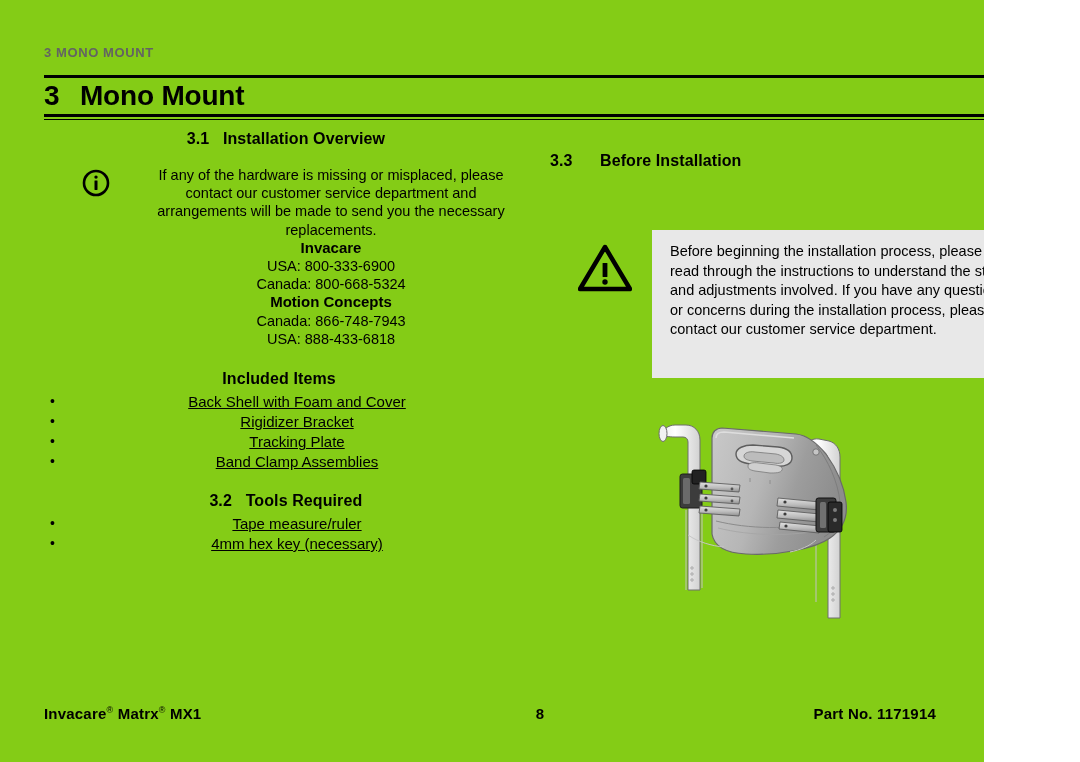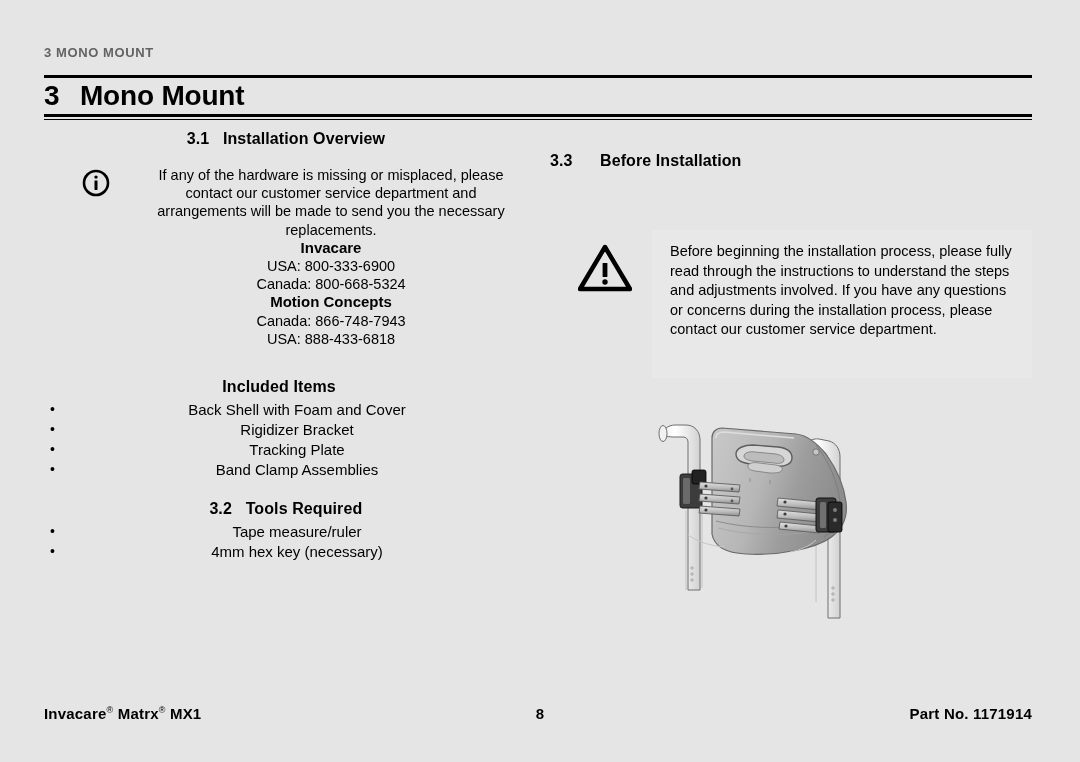--- a/index.html
+++ b/index.html
@@ -6,23 +6,23 @@
     margin: 0;
     padding: 0;
     background: #ffffff;
   }
   body {
     font-family: "Liberation Sans", sans-serif;
     color: #000000;
   }
   #page {
     position: relative;
-    width: 1080px;
+    width: 984px;
     height: 762px;
-    background: #e5e5e5;
+    background: #84cc16;
     overflow: hidden;
   }
 
   
   .running-header {
     position: absolute;
     left: 44px;
     top: 45px;
     font-size: 13px;
     font-weight: bold;
@@ -130,20 +130,21 @@
     font-size: 14.5px;
   }
 
   
   .bullets {
     margin: 4px 0 0 0;
     padding: 0;
     list-style: none;
     font-size: 15px;
     line-height: 20px;
+    text-decoration: underline;
   }
   .bullets li {
     position: relative;
     padding-left: 36px;
   }
   .bullets li::before {
     content: "\2022";
     position: absolute;
     left: 6px;
     top: -1px;
@@ -258,21 +259,21 @@
         <p class="plain-line">If any of the hardware is missing or misplaced, please contact our customer service department and arrangements will be made to send you the necessary replacements.</p>
         <p class="bold-line">Invacare</p>
         <p class="plain-line">USA: 800-333-6900</p>
         <p class="plain-line">Canada: 800-668-5324</p>
         <p class="bold-line">Motion Concepts</p>
         <p class="plain-line">Canada: 866-748-7943</p>
         <p class="plain-line">USA: 888-433-6818</p>
       </div>
     </div>
 
-    <div class="sub-heading" style="margin-top:30px;">Included Items</div>
+    <div class="sub-heading" style="margin-top:22px;">Included Items</div>
 
     <ul class="bullets">
       <li>Back Shell with Foam and Cover</li>
       <li>Rigidizer Bracket</li>
       <li>Tracking Plate</li>
       <li>Band Clamp Assemblies</li>
     </ul>
 
     <div class="sec-heading" style="margin-top:20px;">
       <span class="sec-num">3.2</span><span>Tools Required</span>

